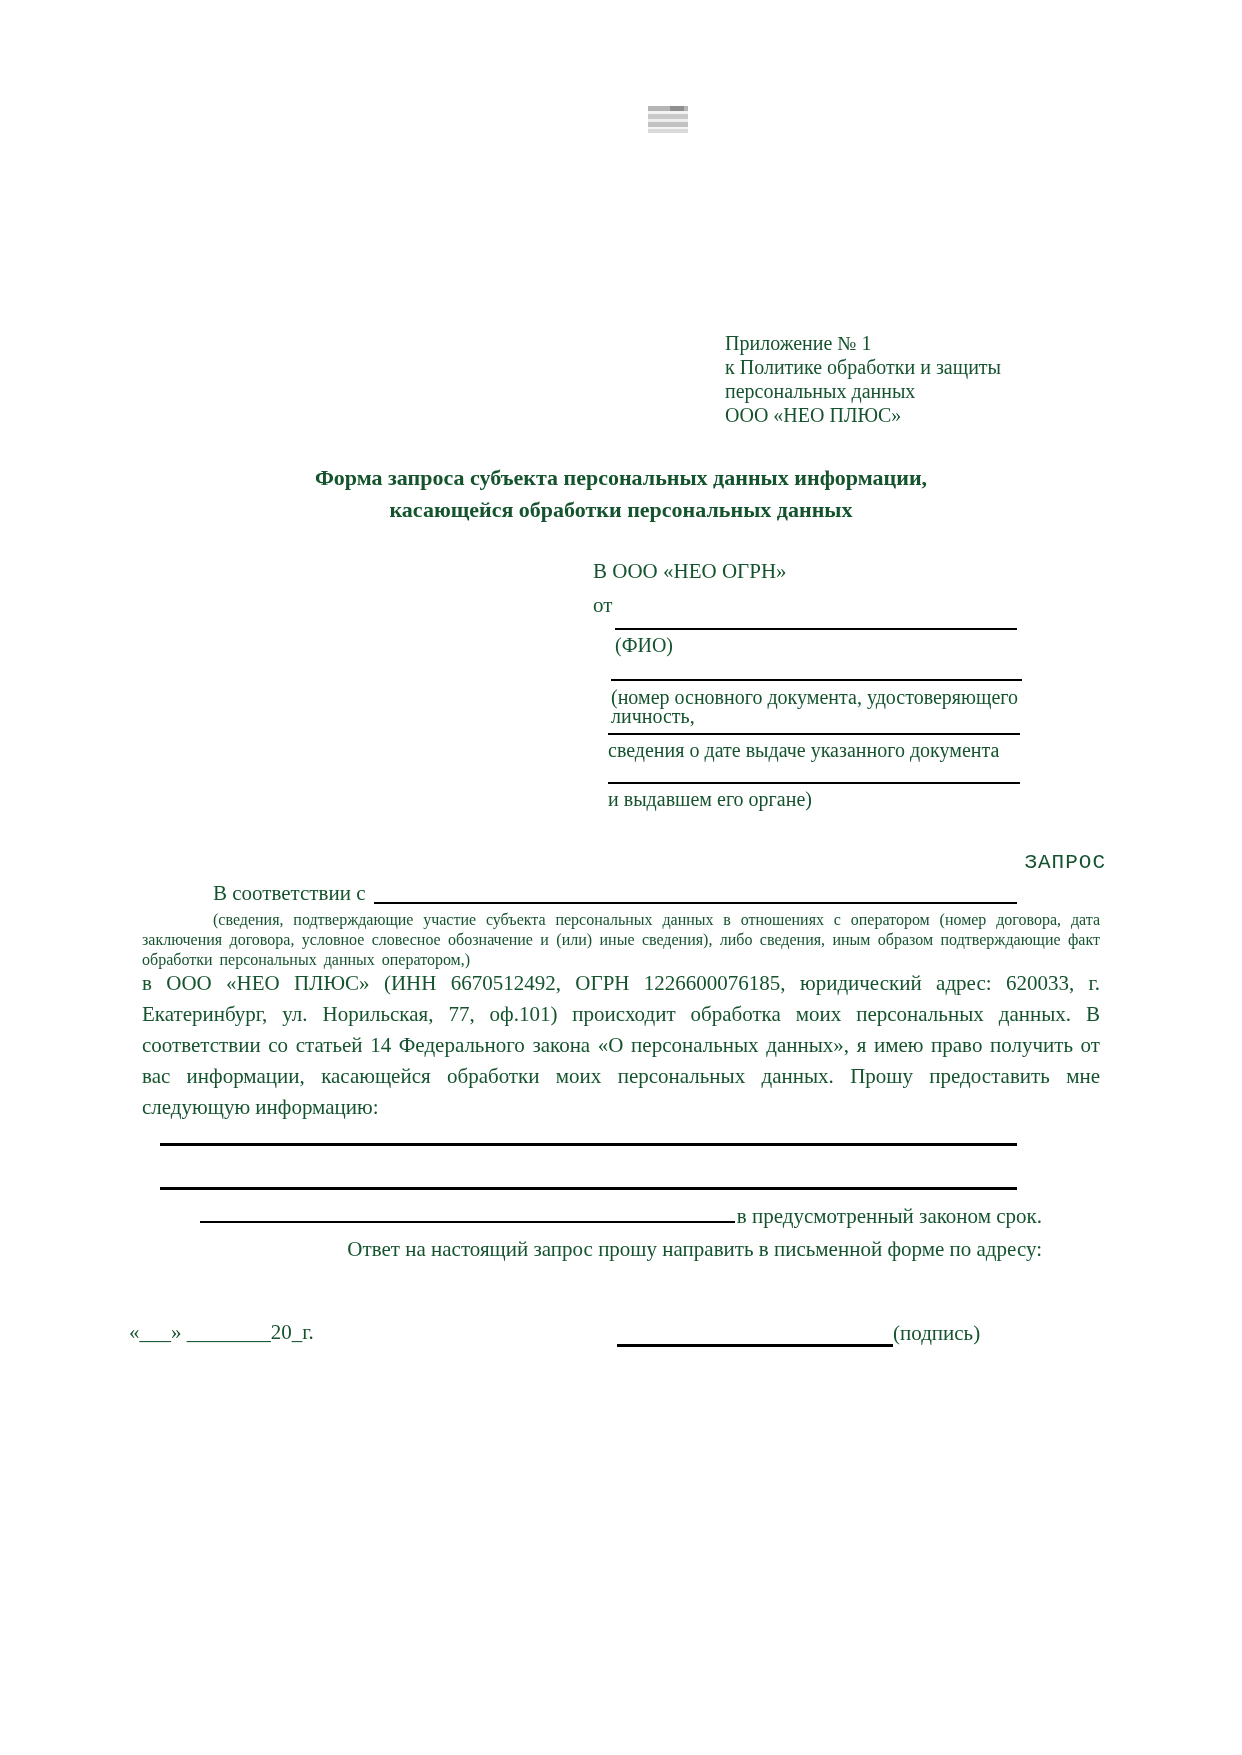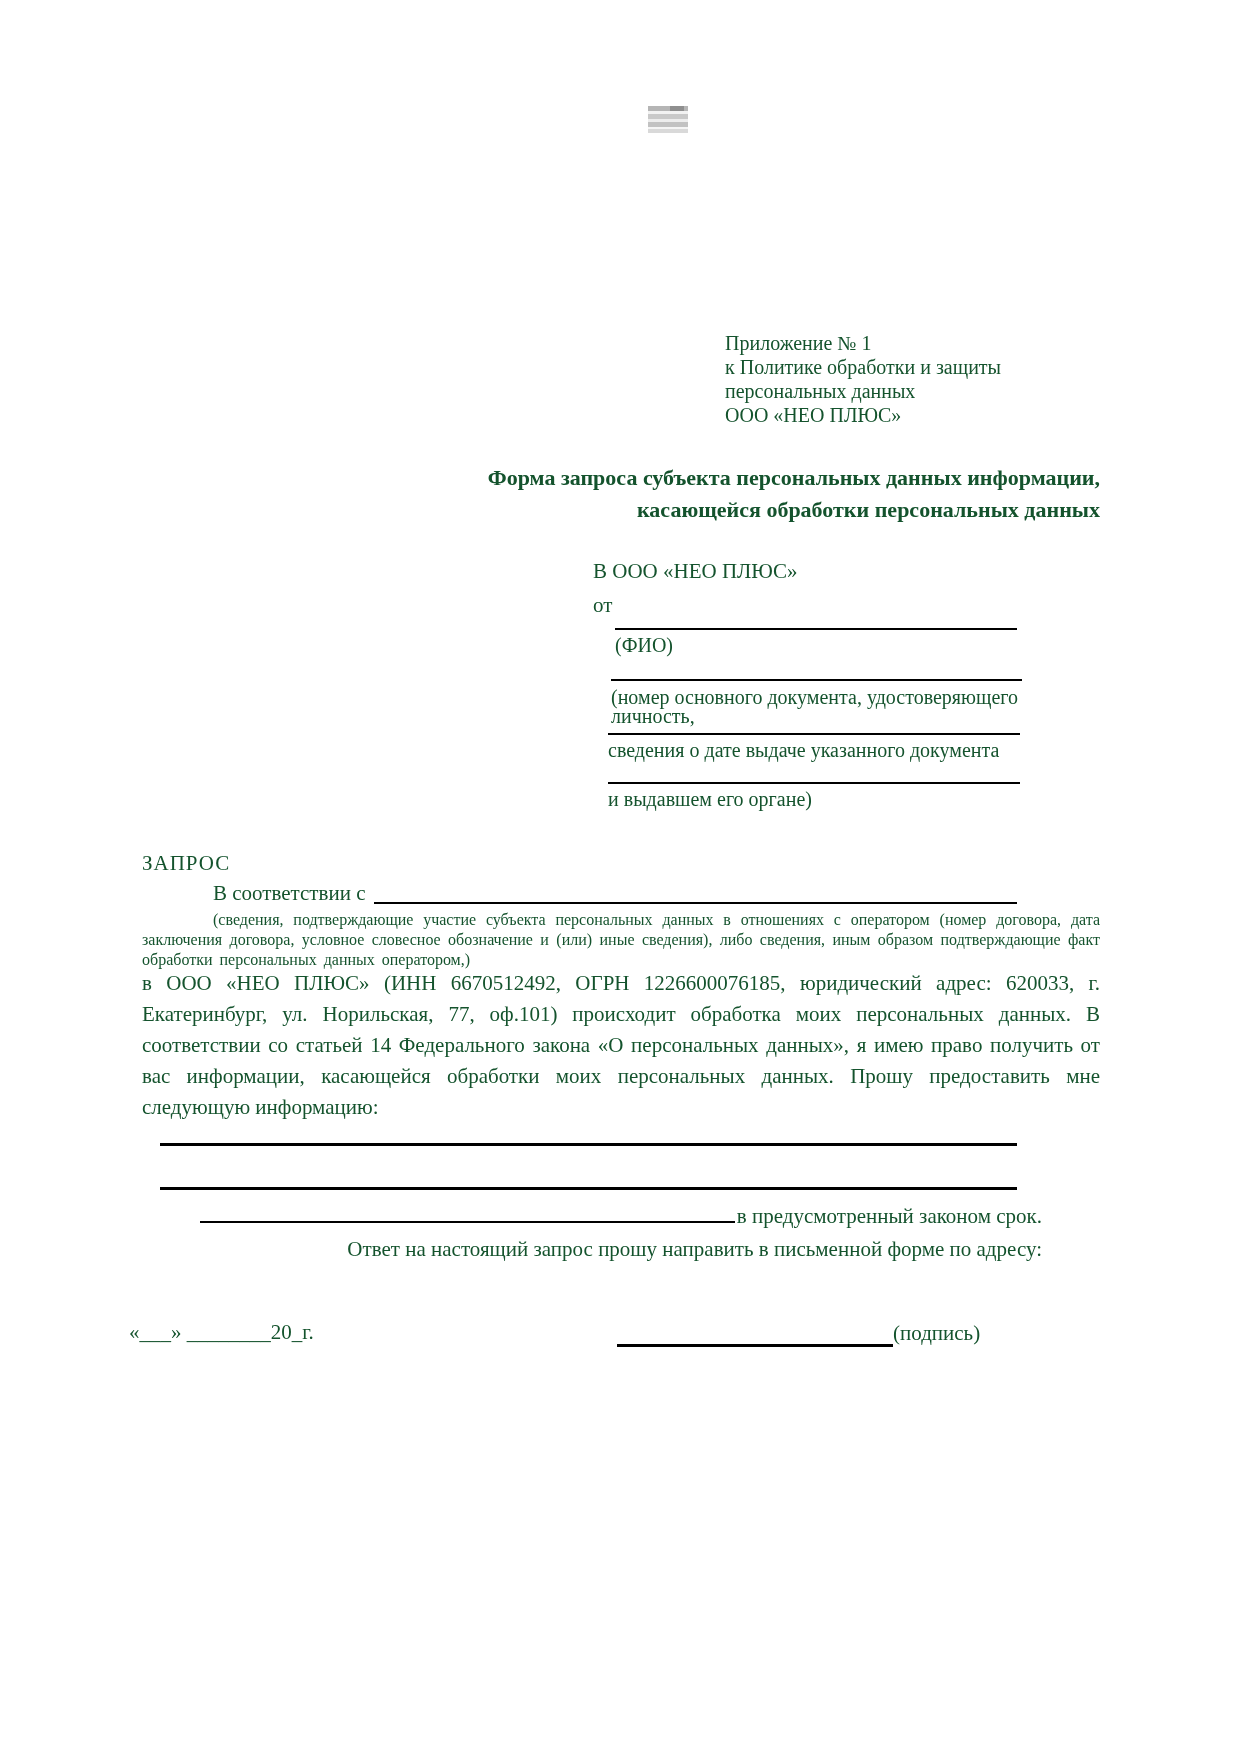--- a/index.html
+++ b/index.html
@@ -13,29 +13,29 @@
     position:absolute; left:648px; top:106px; width:40px; height:27px;
     background:linear-gradient(180deg,
       #b5b5b5 0 5px, #f2f2f2 5px 8px,
       #c9c9c9 8px 13px, #ededed 13px 16px,
       #c2c2c2 16px 21px, #f5f5f5 21px 23px,
       #d9d9d9 23px 27px);
   }
   .logo .dark { position:absolute; right:4px; top:0; width:14px; height:5px; background:#8f8f8f; }
   .appendix { left:725px; top:331px; font-size:20px; line-height:24px; white-space:nowrap; }
   .title {
-    left:142px; top:462px; width:958px; text-align:right;
+    left:142px; top:462px; width:958px; text-align:center;
     font-weight:bold; font-size:22px; line-height:32px;
   }
   .t21 { font-size:21px; line-height:26px; }
   .addr-to { left:593px; top:558px; white-space:nowrap; }
   .addr-from { left:593px; top:592px; }
   .rule { position:absolute; height:0; border-top:2px solid #000; }
   .cap { position:absolute; text-align:left; font-size:20px; line-height:19px; }
-  .zapros { left:142px; top:850px; width:958px; text-align:left; letter-spacing:1px; }
+  .zapros { left:148px; top:850px; width:958px; text-align:right; letter-spacing:1px;font-family:Liberation Mono, monospace; }
   .intro {
     left:213px; top:880px; width:804px; display:flex; align-items:stretch;
     font-size:21px; line-height:26px;
   }
   .intro .txt { white-space:nowrap; padding-right:8px; }
   .fill { border-bottom:2px solid #000; }
   .intro .fill { flex:1; margin-bottom:2px; }
   .footnote {
     left:142px; top:910px; width:958px; font-size:16px; line-height:20px;
     text-align:justify; text-indent:71px; word-spacing:3px;
@@ -73,21 +73,21 @@
     <div>к Политике обработки и защиты</div>
     <div>персональных данных</div>
     <div>ООО «НЕО ПЛЮС»</div>
   </div>
 
   <div class="abs title">
     <div>Форма запроса субъекта персональных данных информации,</div>
     <div>касающейся обработки персональных данных</div>
   </div>
 
-  <div class="abs t21 addr-to">В ООО «НЕО ПЛЮС»</div>
+  <div class="abs t21 addr-to">В ООО «НЕО ОГРН»</div>
   <div class="abs t21 addr-from">от</div>
 
   <div class="rule" style="left:615px; top:628px; width:402px;"></div>
   <div class="cap" style="left:615px; top:636px; width:402px;">(ФИО)</div>
 
   <div class="rule" style="left:611px; top:679px; width:411px;"></div>
   <div class="cap" style="left:611px; top:688px; width:411px;">(номер основного документа, удостоверяющего личность,</div>
 
   <div class="rule" style="left:608px; top:733px; width:412px;"></div>
   <div class="cap" style="left:608px; top:741px; width:412px;">сведения о дате выдаче указанного документа</div>

